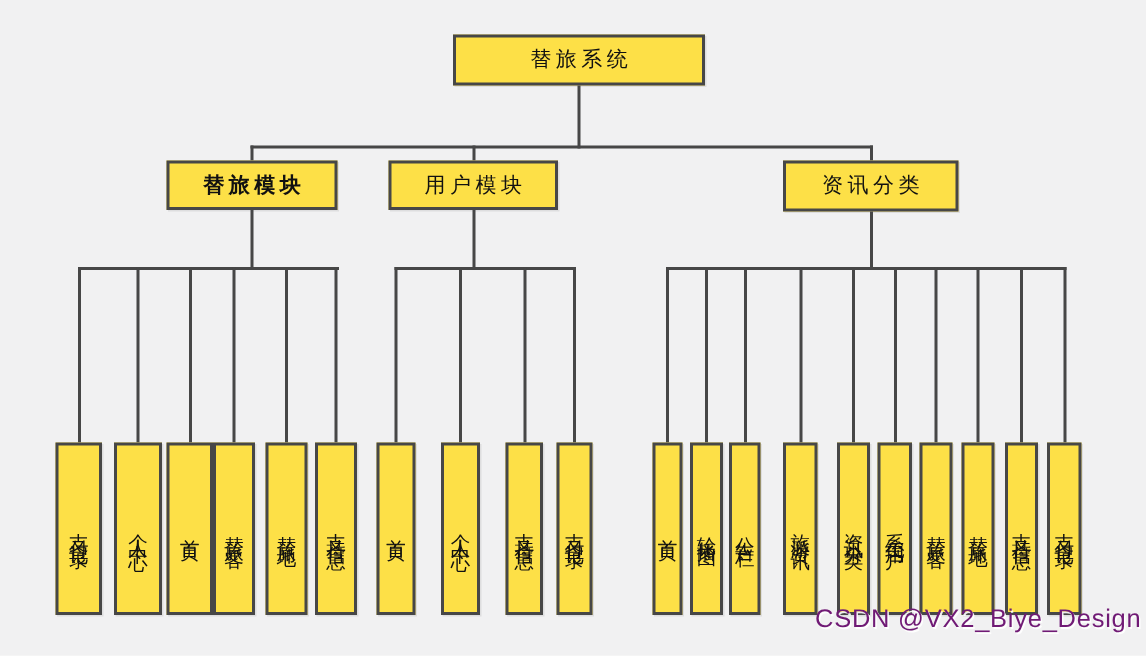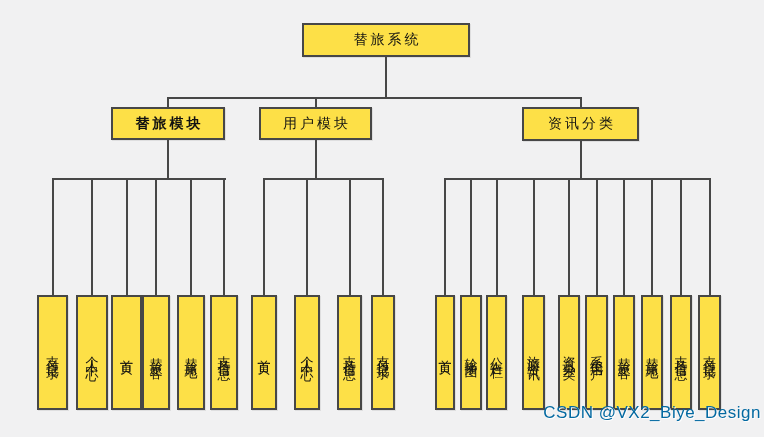--- a/index.html
+++ b/index.html
@@ -16,21 +16,21 @@
     box-shadow:1px 1px 0 rgba(0,0,0,0.08);
   }
   .hnode{font-size:14px;letter-spacing:3px;text-indent:3px;white-space:nowrap;}
   .leaf{
     writing-mode:vertical-rl;text-orientation:upright;
     font-size:13px;letter-spacing:4px;line-height:1;
   }
   .line{position:absolute;background:#474747;}
   .watermark{
     position:absolute;top:403px;right:3px;
-    font-size:17px;color:#0369a1;letter-spacing:0.5px;
+    font-size:17px;color:#701a75;letter-spacing:0.5px;
     text-shadow:1px 1px 0 rgba(255,255,255,0.9);
     white-space:nowrap;
   }
 </style>
 </head>
 <body>
 
 <div class="canvas">
   <div class="node hnode" id="root-node" style="left:302px;top:23px;width:168px;height:34px;">替旅系统</div>
   <div id="generated">

